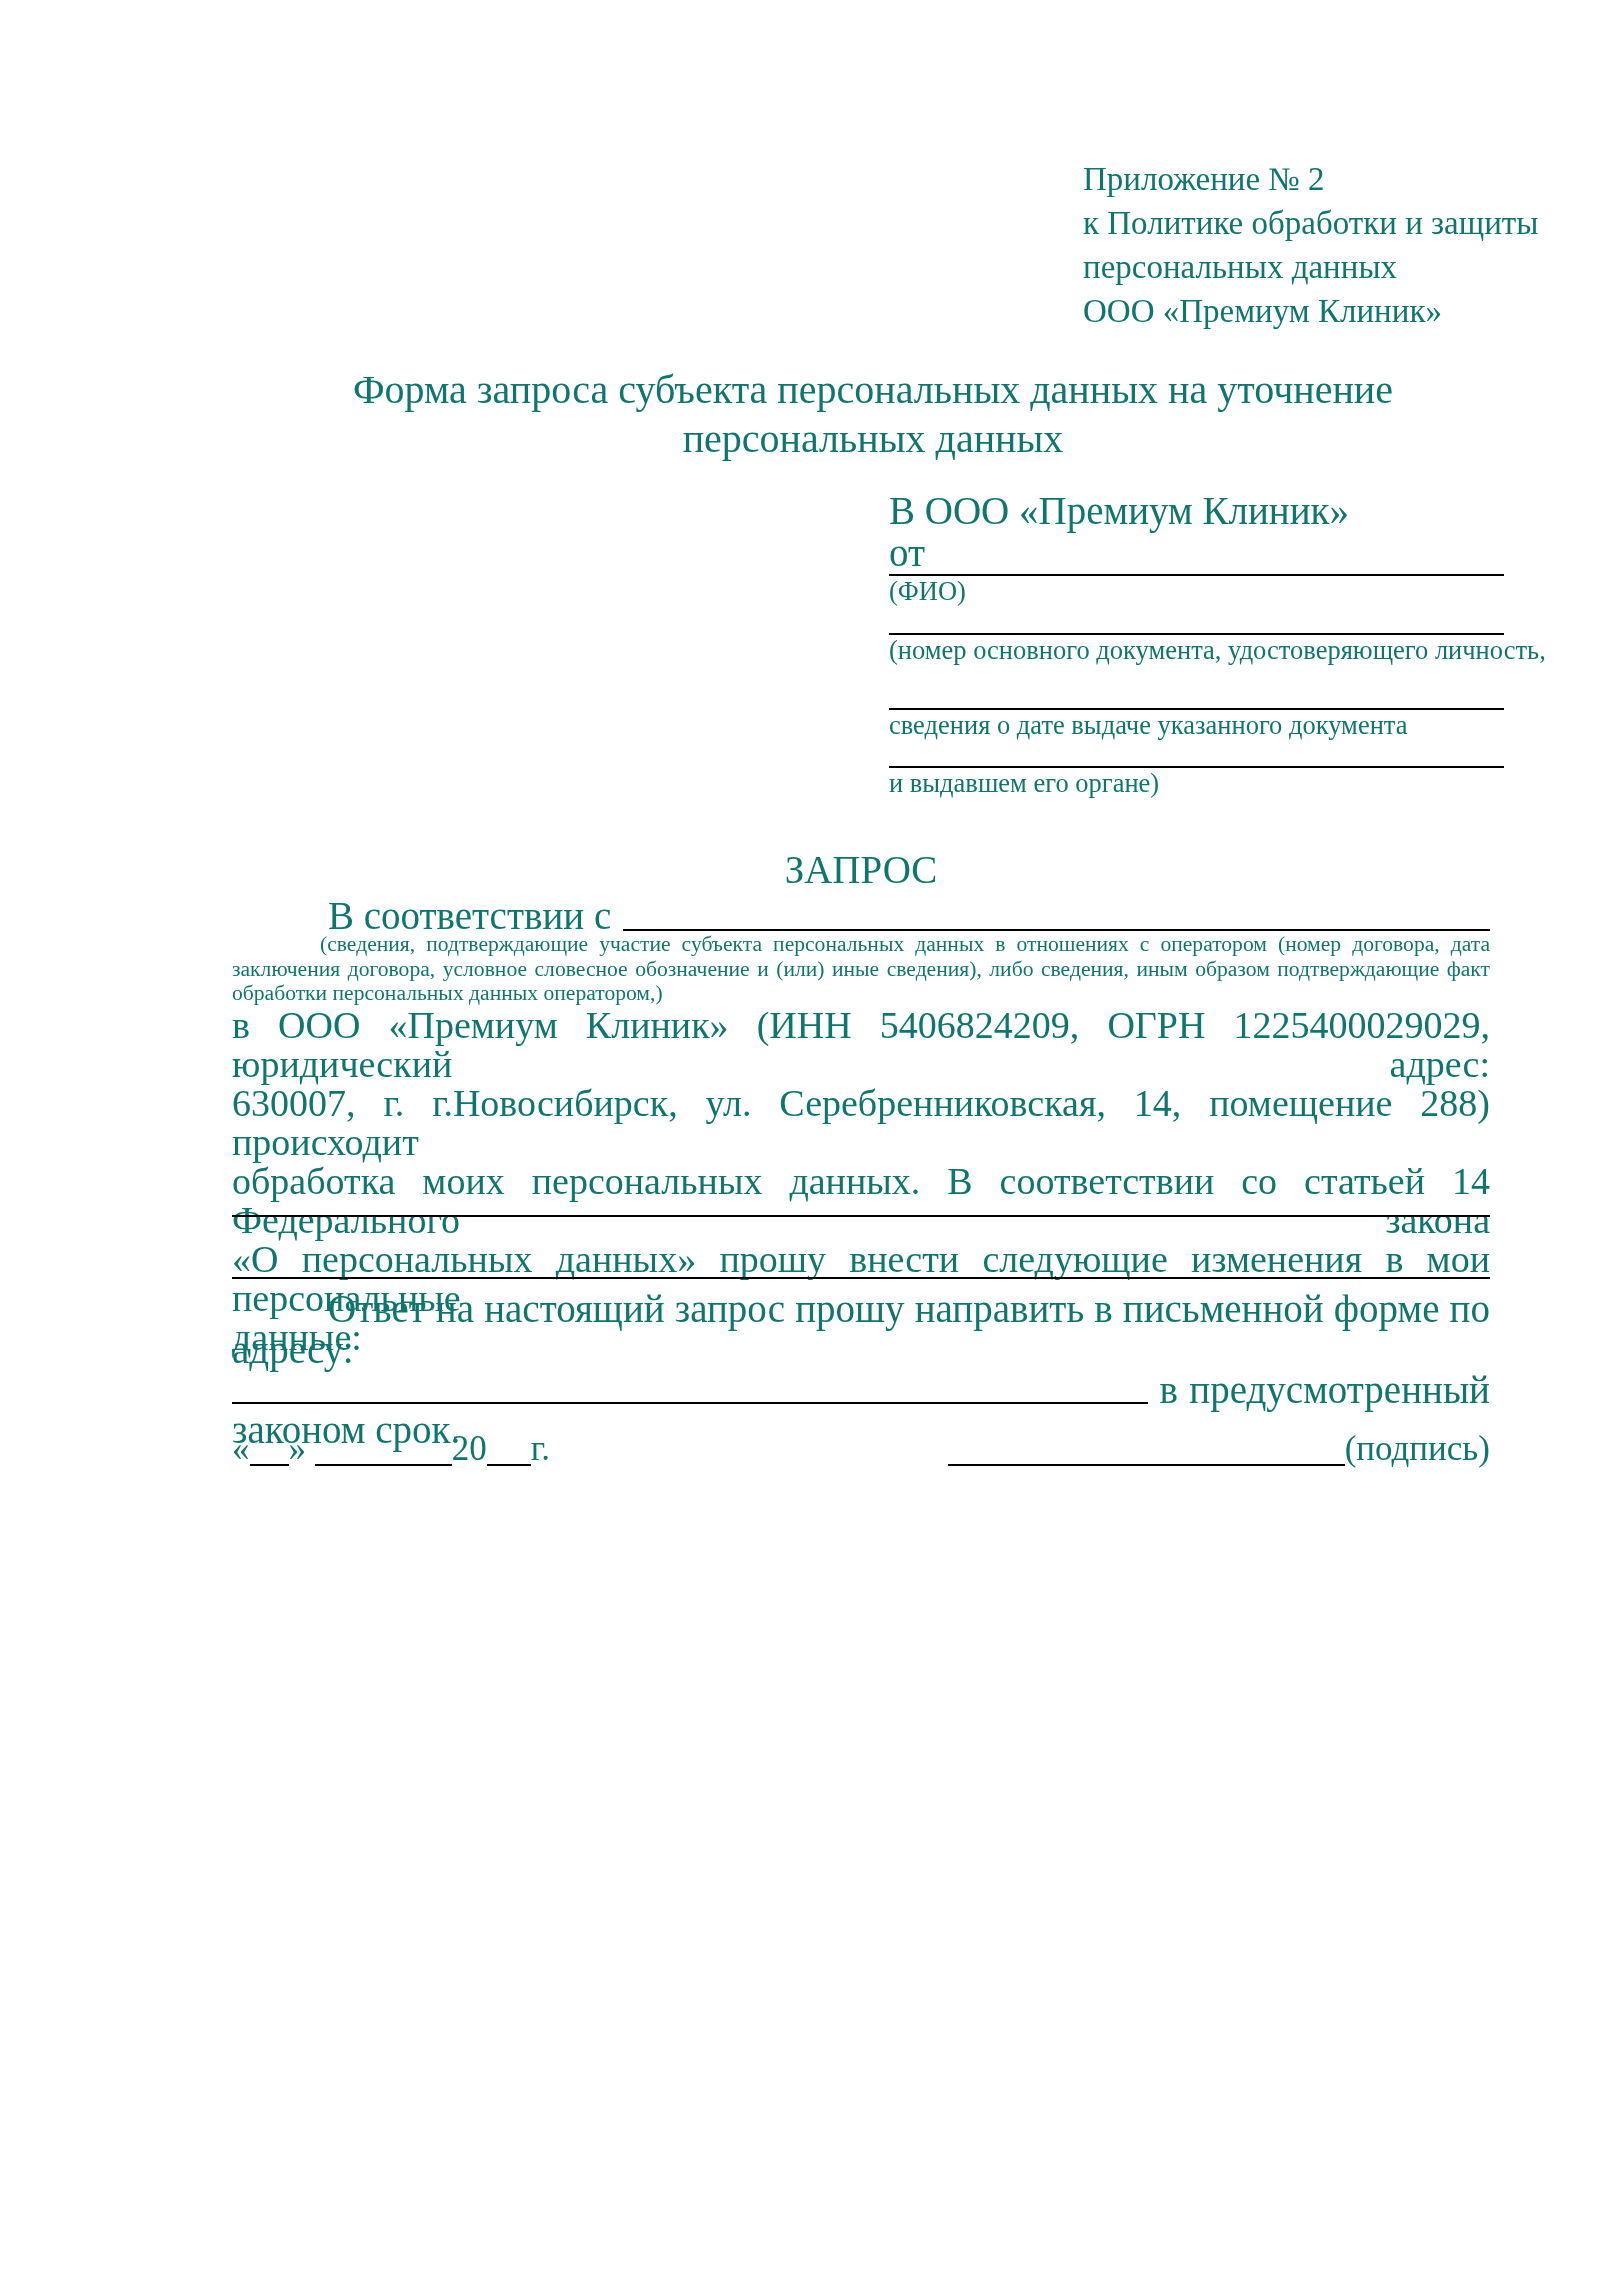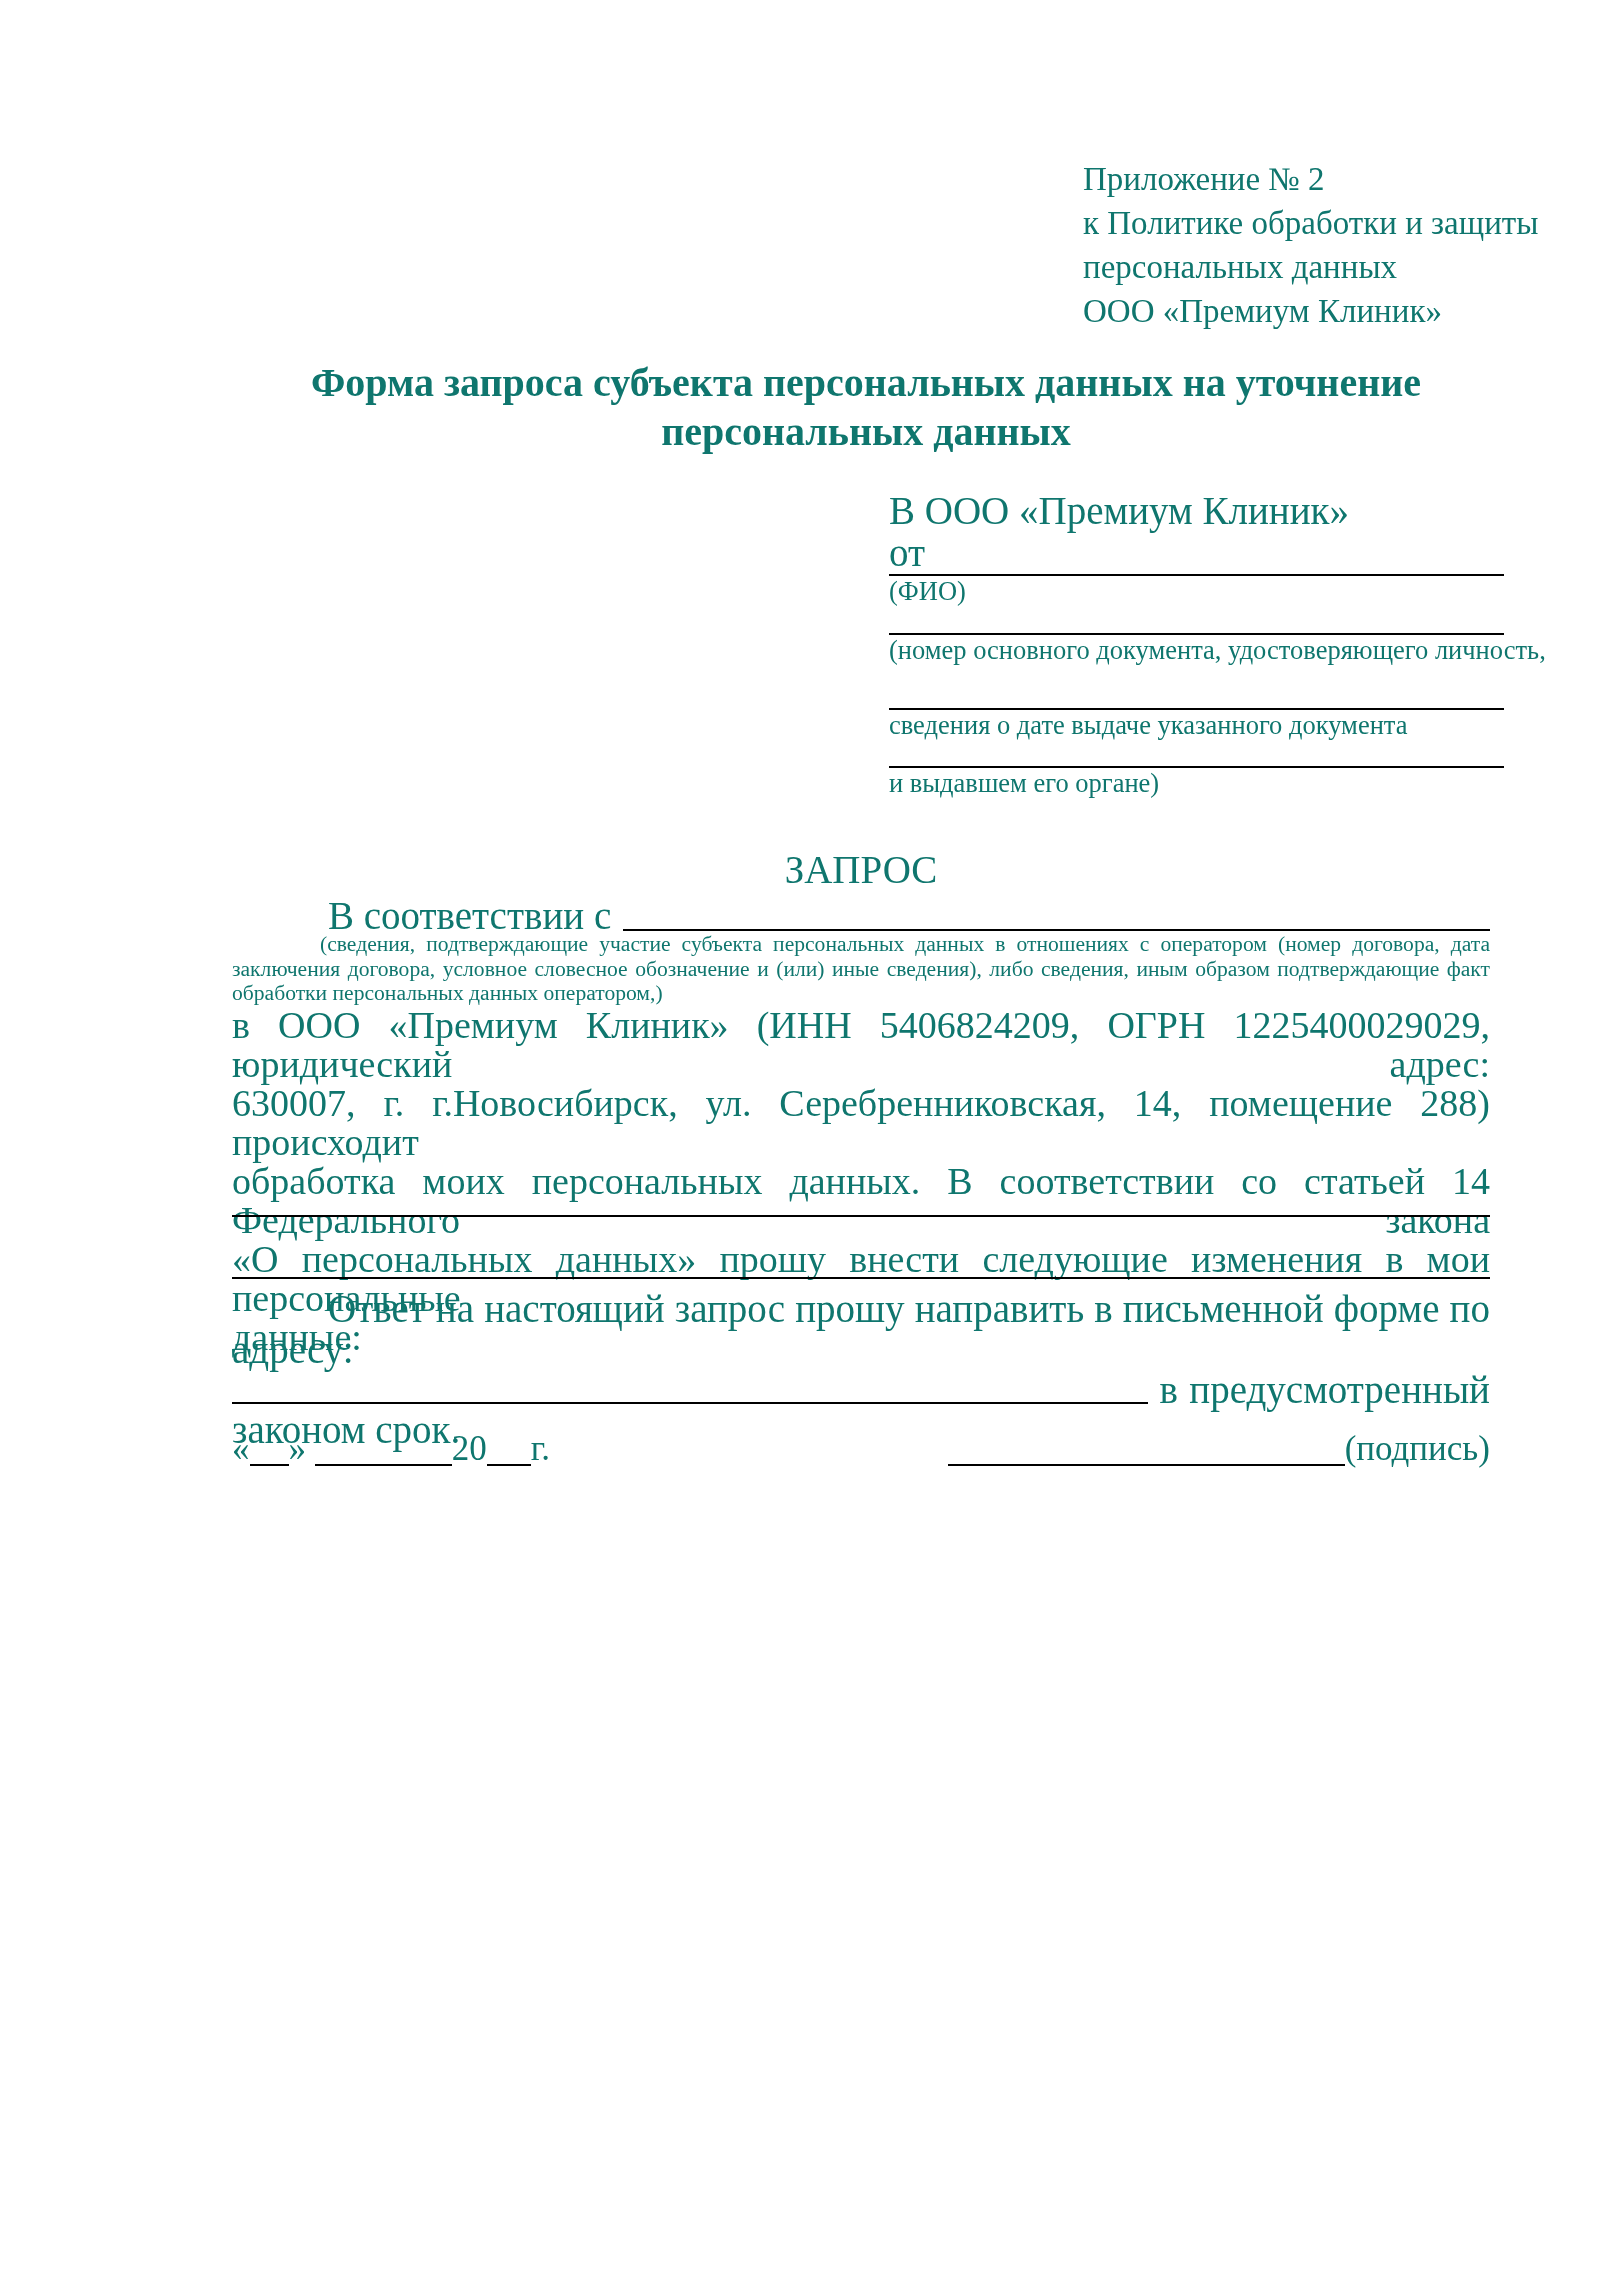--- a/index.html
+++ b/index.html
@@ -26,25 +26,25 @@
     line-height: 44px;
     text-align: left;
   }
 
   
   .doc-title {
     position: absolute;
     left: 232px;
     top: 353px;
     width: 1258px;
-    margin: 5px;
+    margin: 12px;
     text-align: center;
     font-size: 40px;
     line-height: 49px;
-    font-weight: bold;
+    font-weight: normal;
   }
   .doc-title-inner {
     display: inline-block;
     max-width: 1206px;
   }
 
   
   .addressee {
     position: absolute;
     left: 889px;

